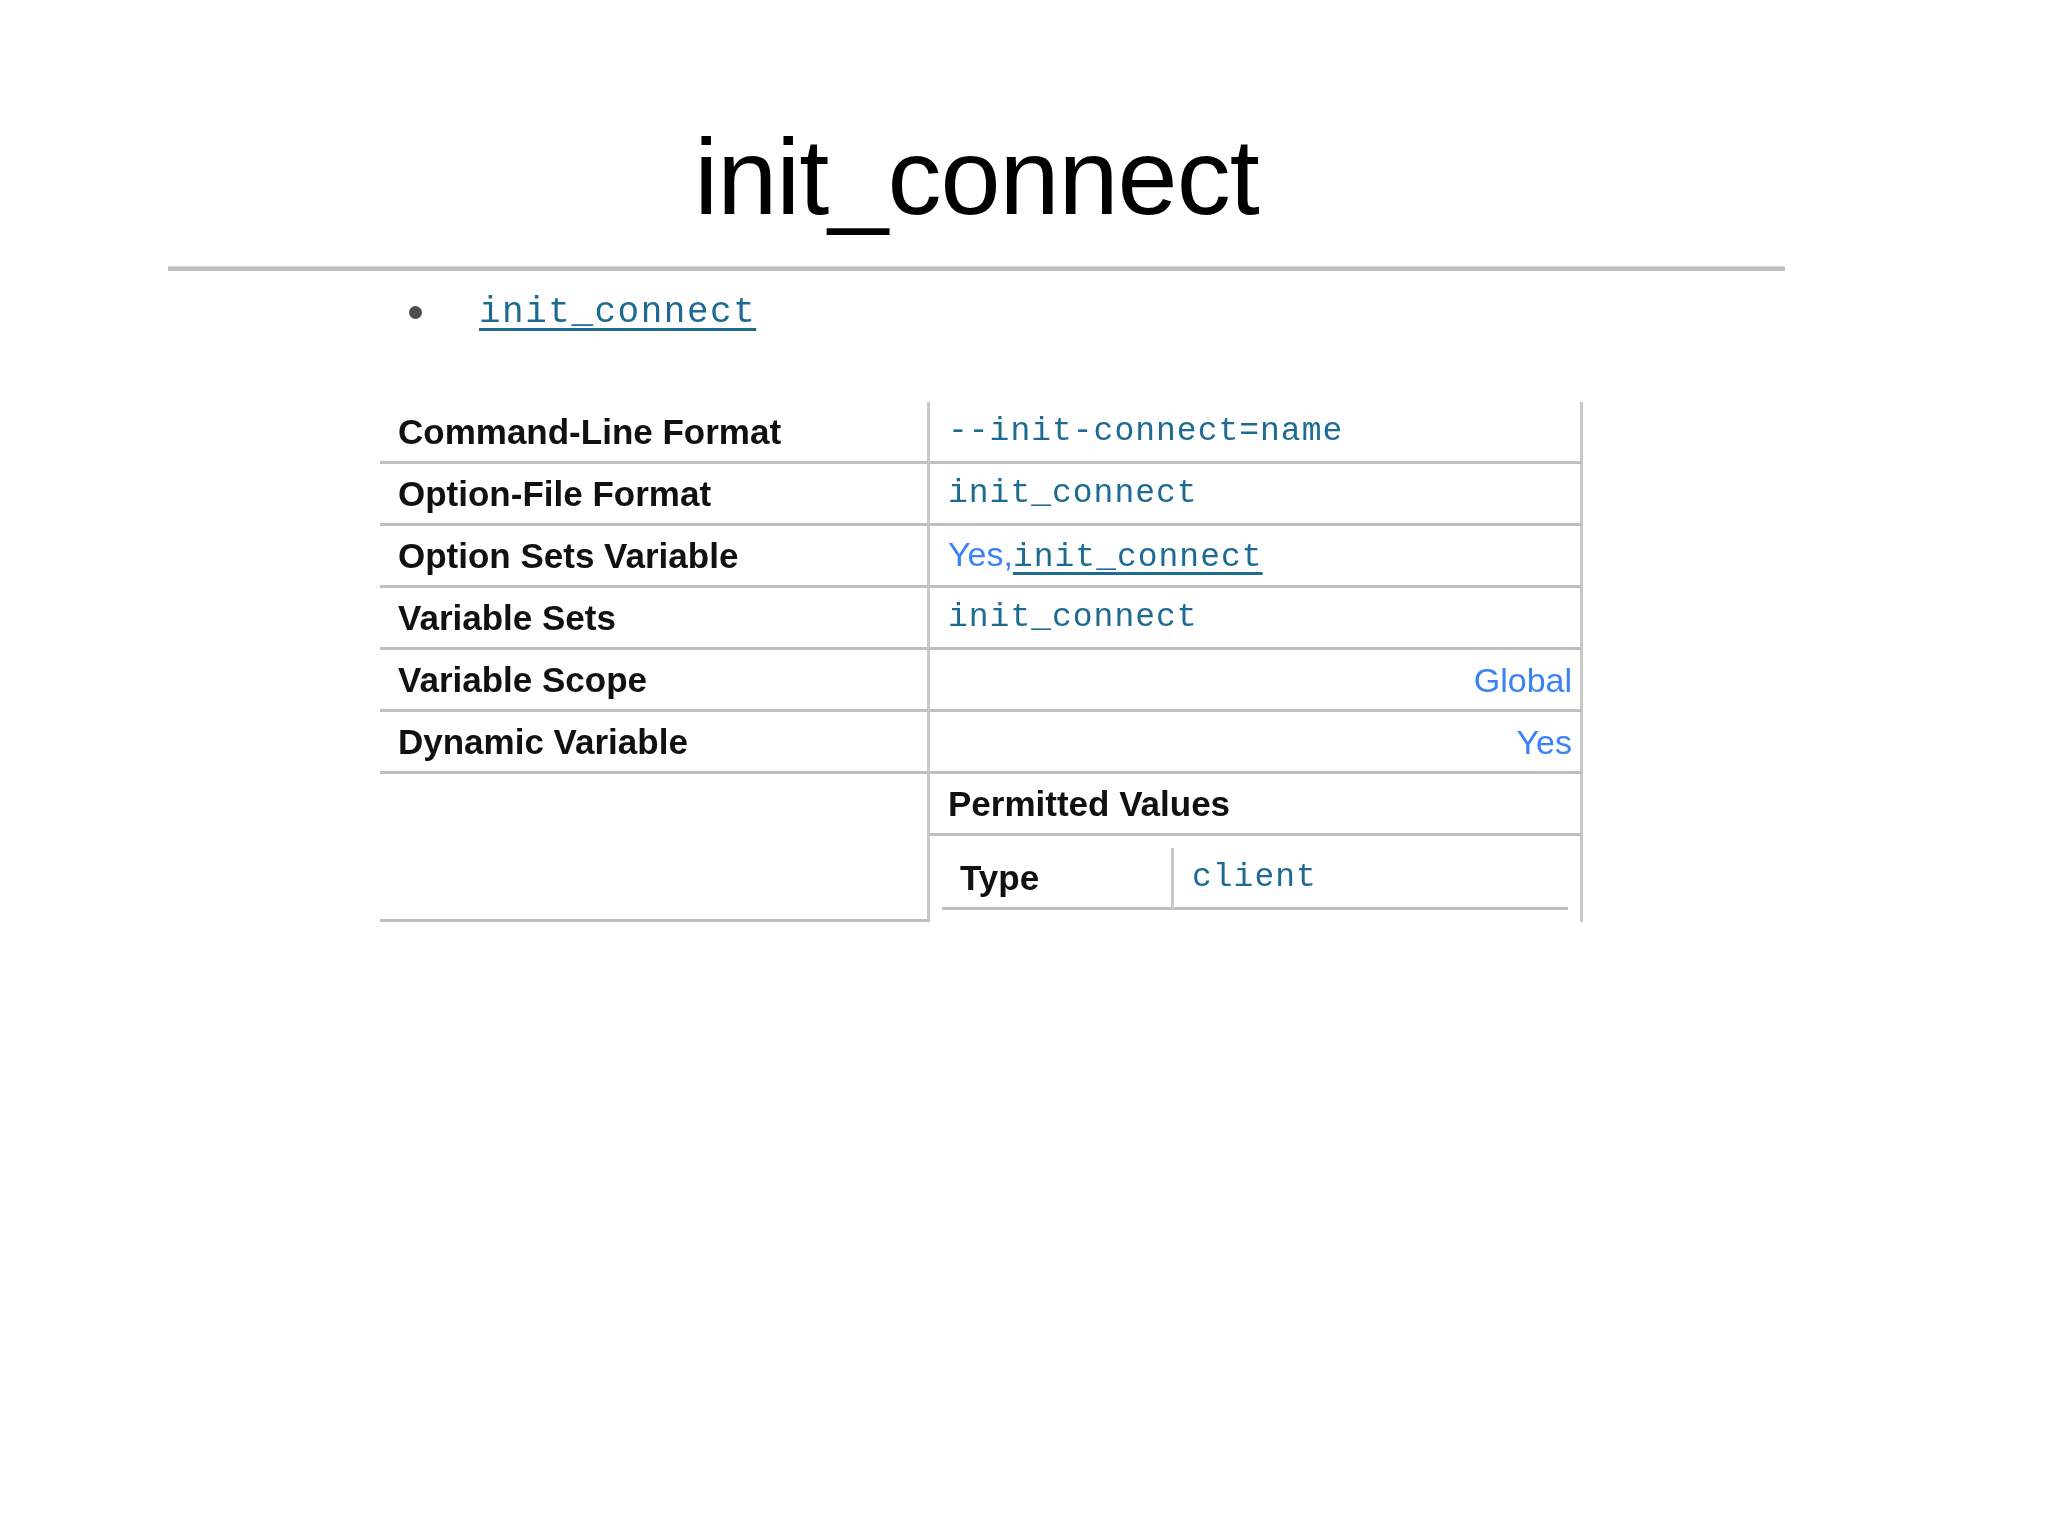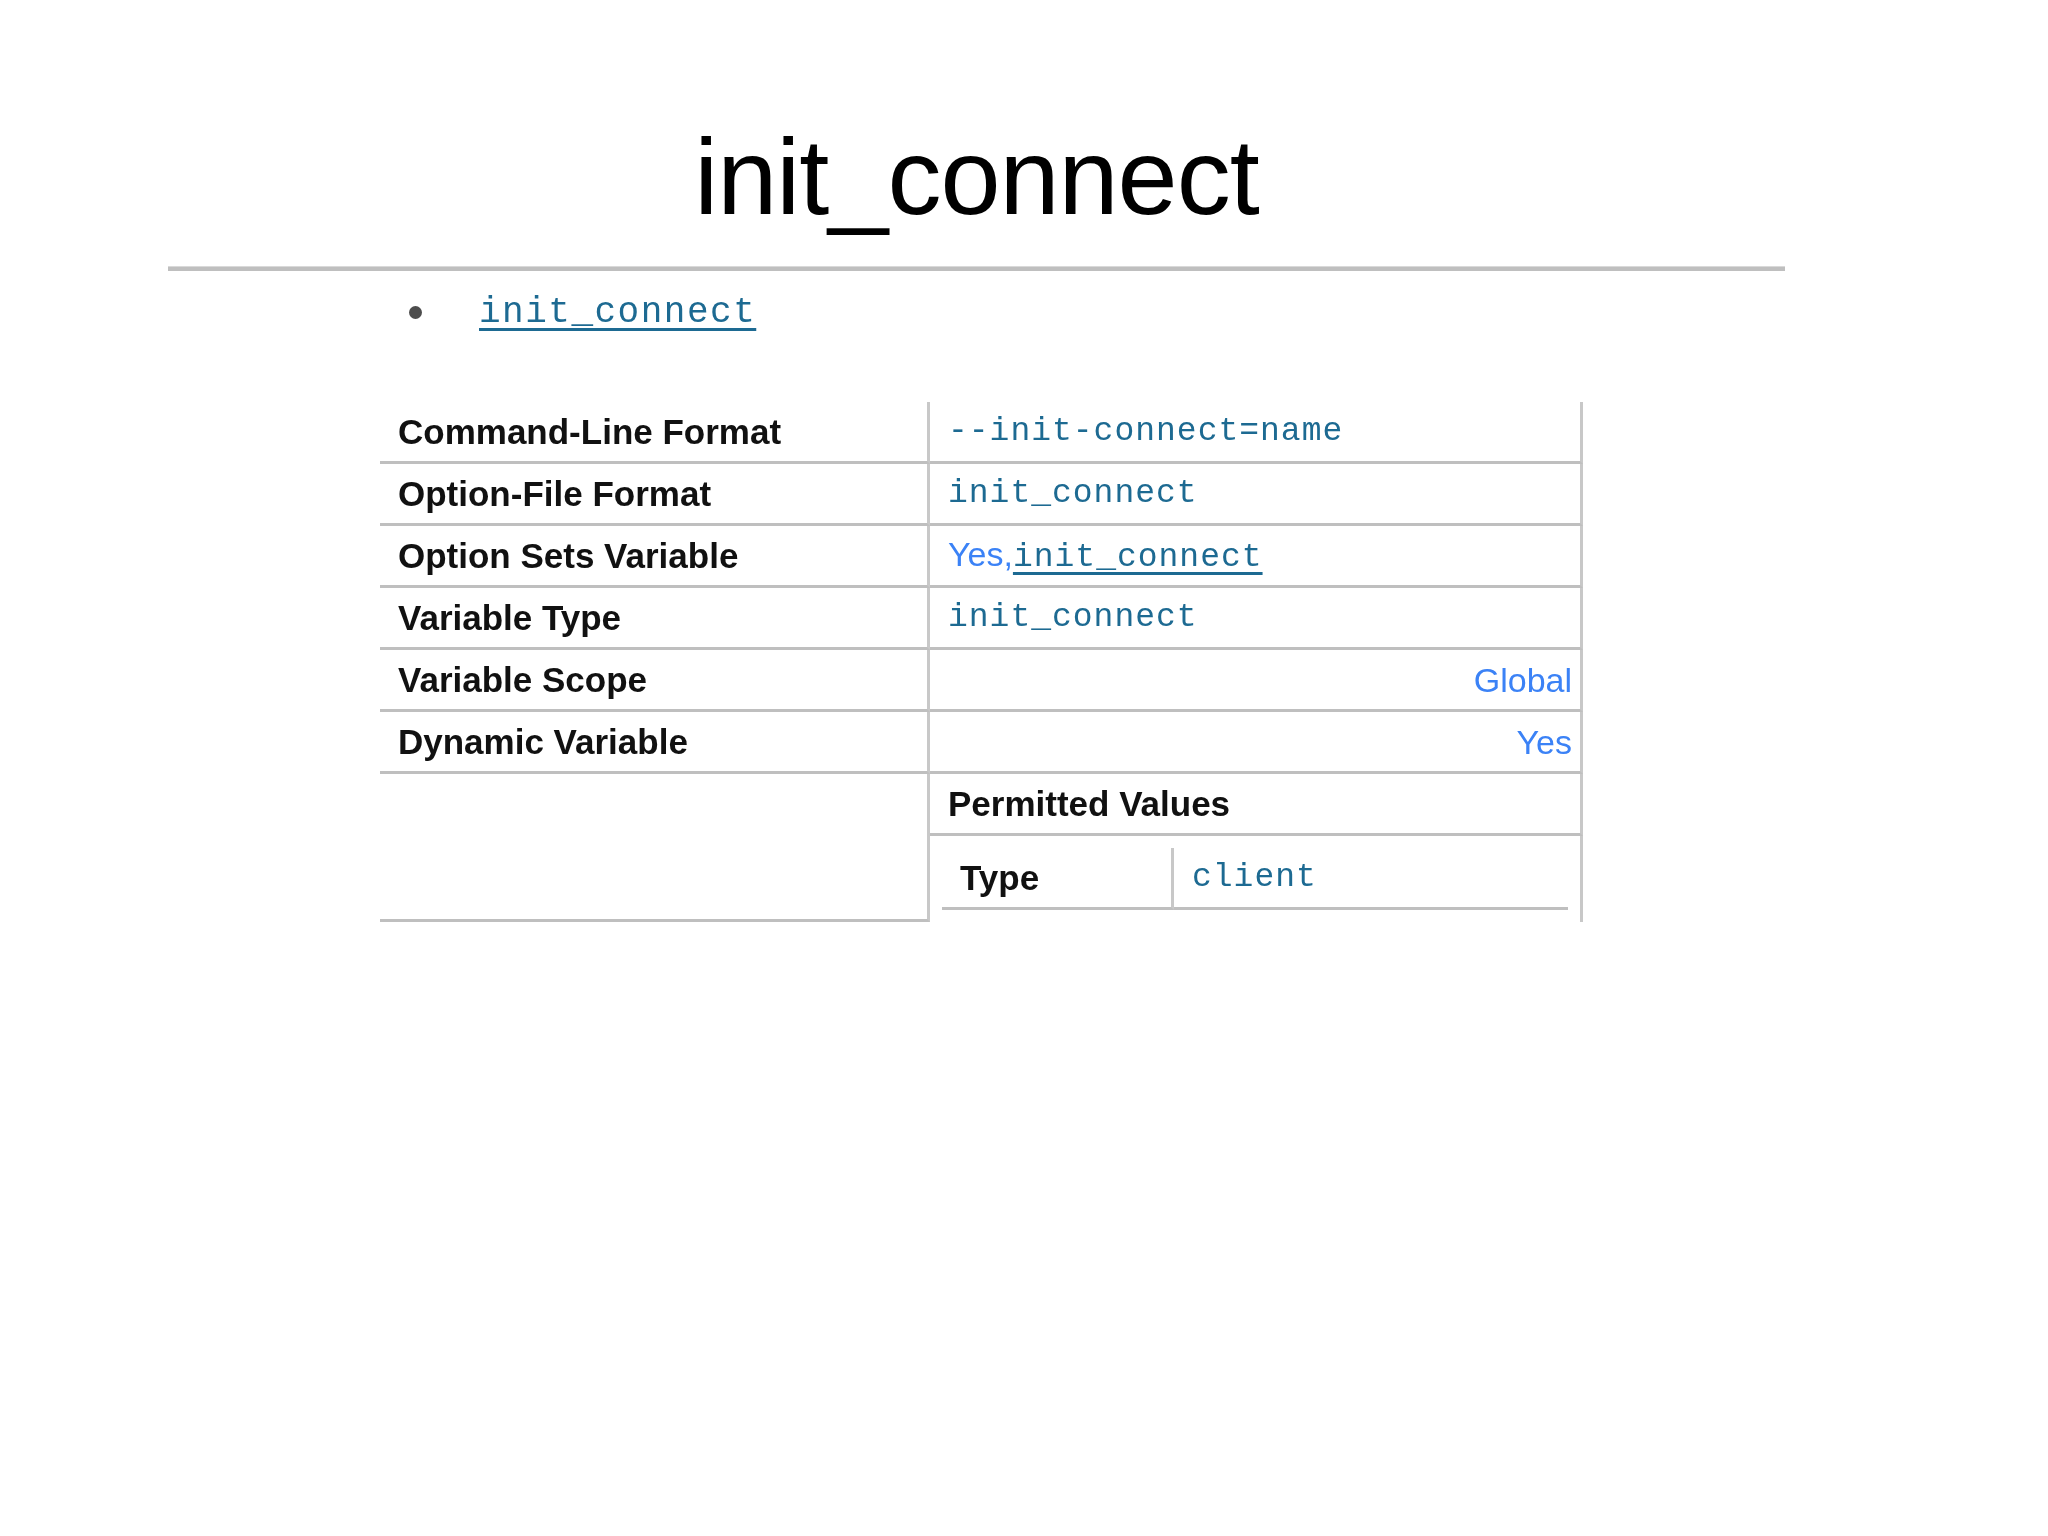--- a/index.html
+++ b/index.html
@@ -267,21 +267,21 @@
           <td class="col-label">
             <span class="cell-pad label-text">Option Sets Variable</span>
           </td>
           <td class="col-value">
             <span class="cell-pad"><span class="value-plain">Yes,</span><span class="value-link">init_connect</span></span>
           </td>
         </tr>
 
         <tr>
           <td class="col-label">
-            <span class="cell-pad label-text">Variable Type</span>
+            <span class="cell-pad label-text">Variable Sets</span>
           </td>
           <td class="col-value">
             <span class="cell-pad value-mono">init_connect</span>
           </td>
         </tr>
 
         <tr>
           <td class="col-label">
             <span class="cell-pad label-text">Variable Scope</span>
           </td>

